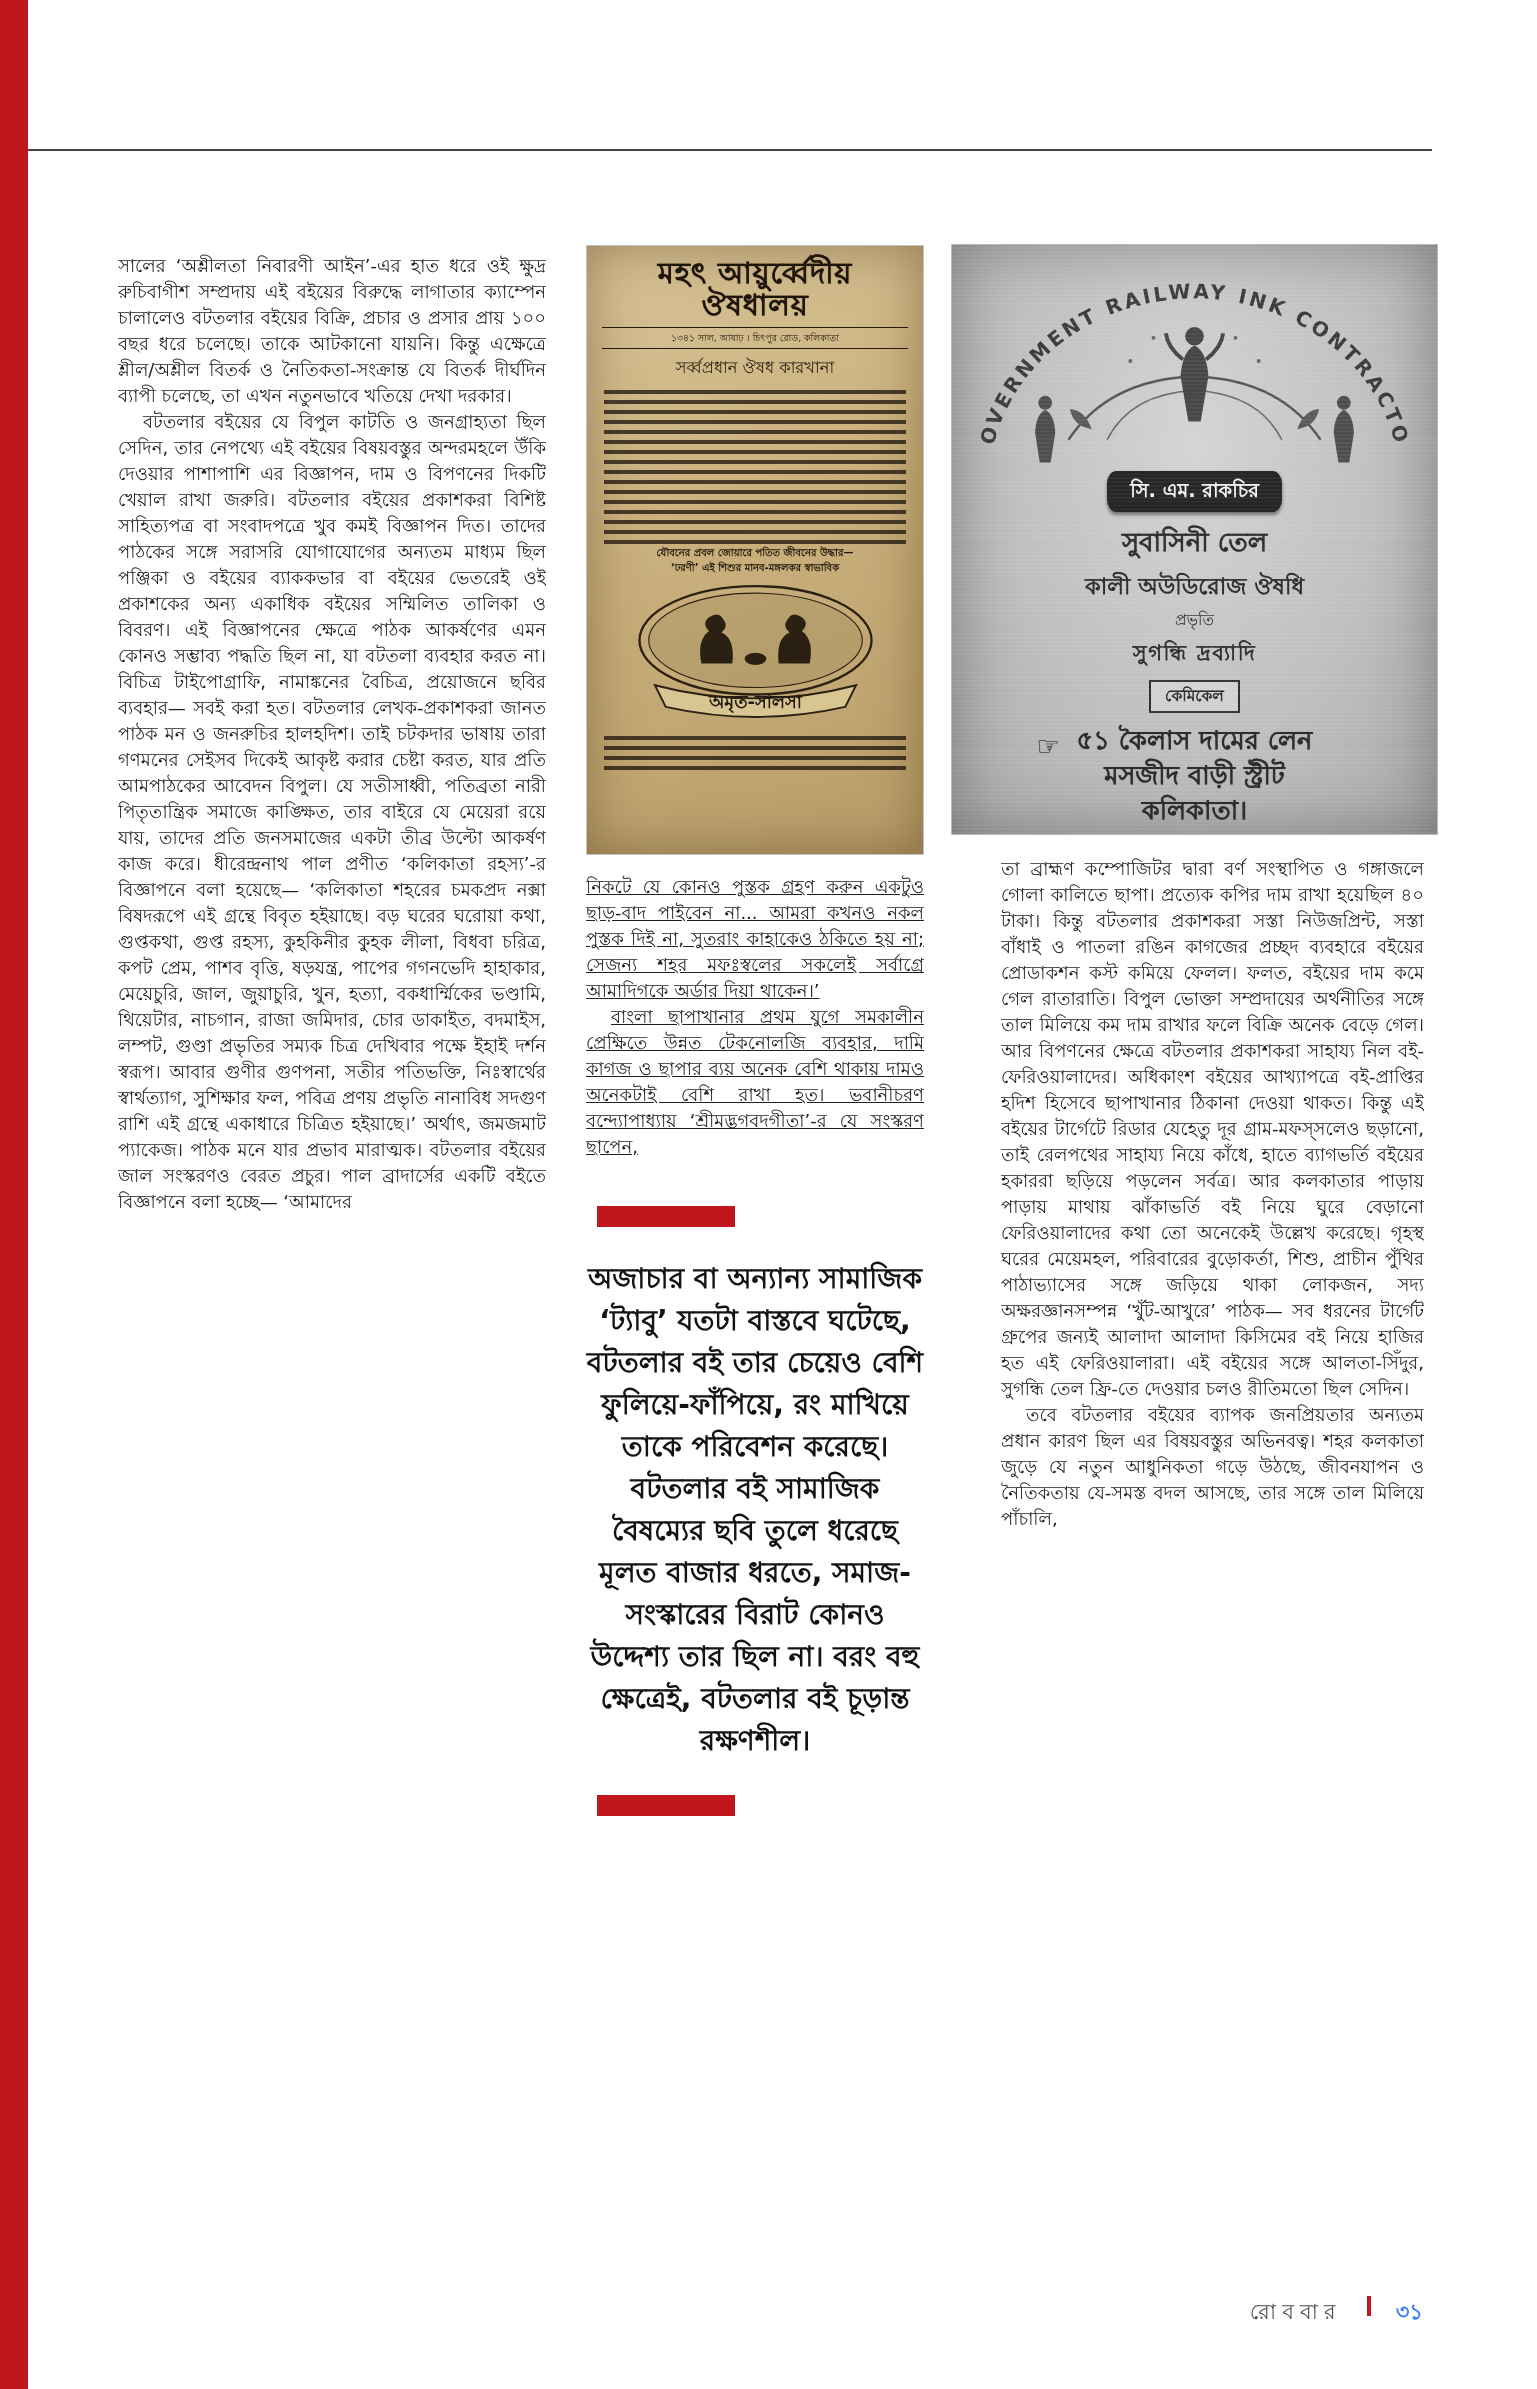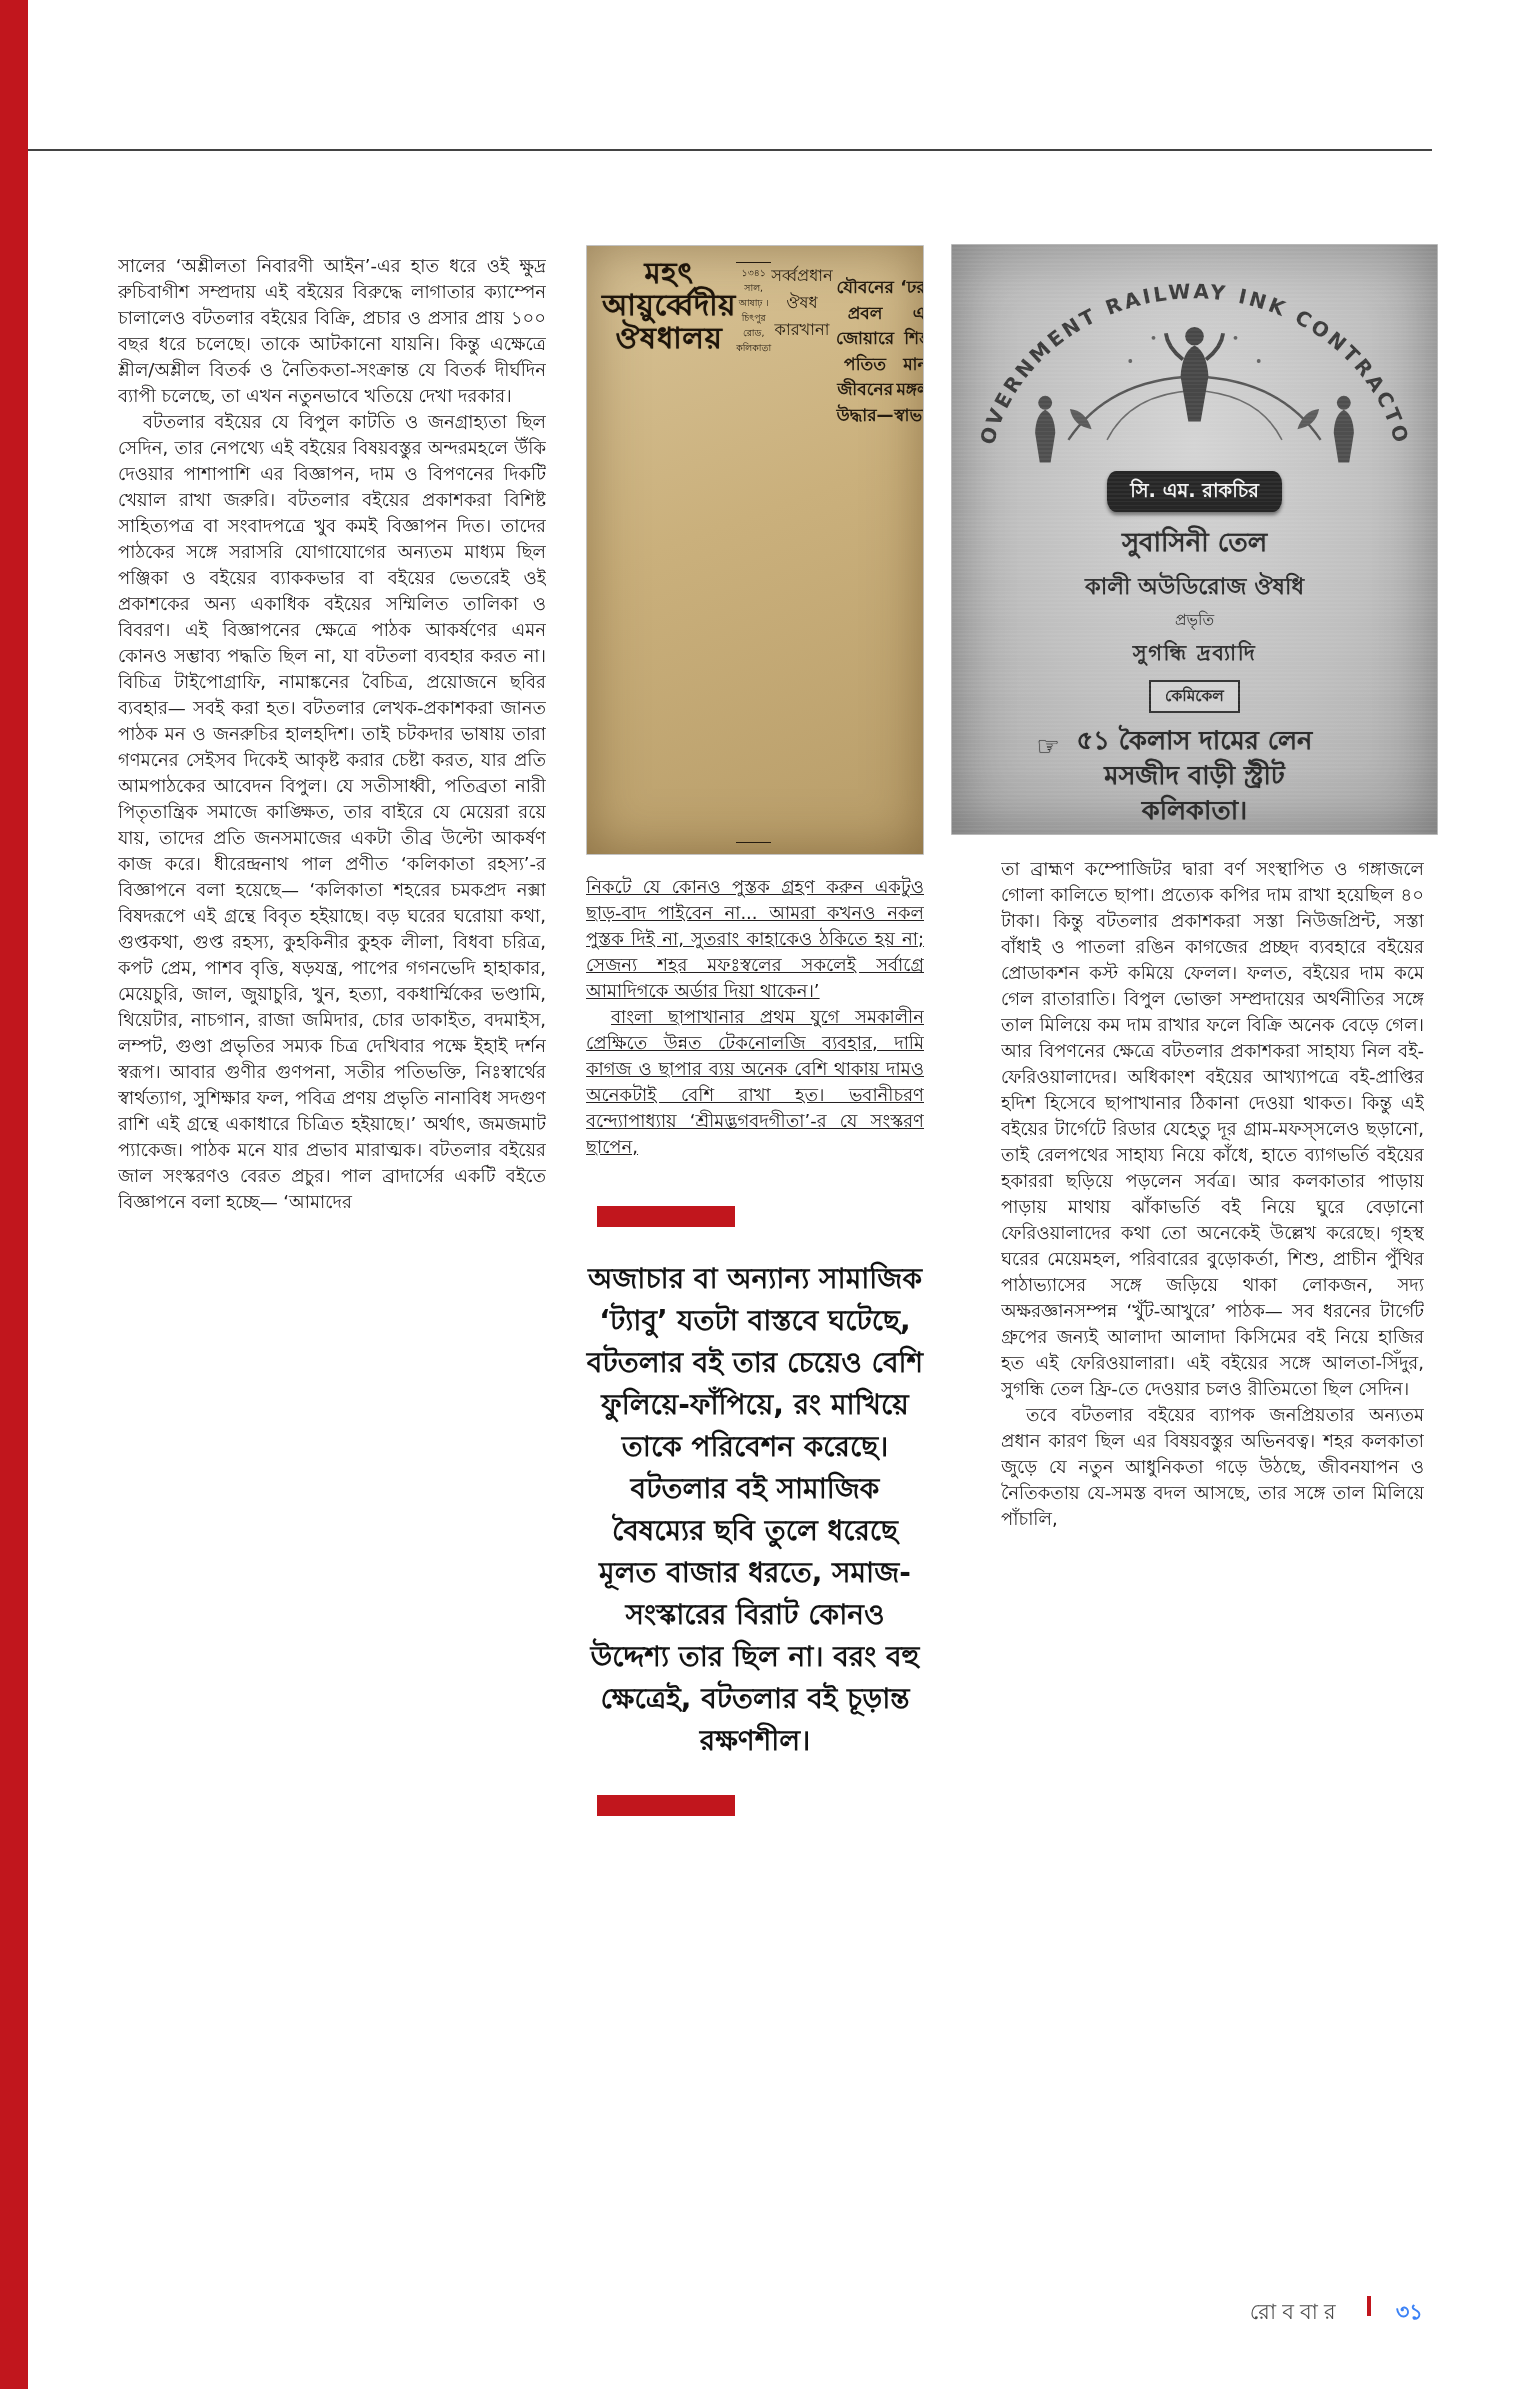--- a/index.html
+++ b/index.html
@@ -24,31 +24,31 @@
   .pq-bar{ width:138px; height:21px; background:var(--accent); }
   .pq-bar.top{ margin:0 0 31px 11px; }
   .pq-bar.bottom{ margin:33px 0 0 11px; }
   .pq-text{ font-size:28px; font-weight:bold; line-height:1.5; text-align:center; color:#131313; }
 
   
   .ad-center{
     position:absolute; left:587px; top:246px; width:336px; height:608px;
     background:linear-gradient(160deg,#d8c397 0%,#cab07c 45%,#b89d69 100%);
     box-shadow:0 0 0 0.8px rgba(0,0,0,.3), inset 0 0 54px rgba(88,62,26,.5);
-    padding:11px 15px; display:flex; flex-direction:row; overflow:hidden; color:#241b10;
+    padding:11px 15px; display:flex; flex-direction:column; overflow:hidden; color:#241b10;
   }
   .adc-masthead{ font-weight:bold; font-size:29px; line-height:1.12; text-align:center; letter-spacing:0.8px;
                  color:#1e150b; text-shadow:0 0 0.8px rgba(30,21,11,.65); }
   .adc-sub{ font-size:9.3px; text-align:center; margin-top:5.4px; padding:2.3px 0;
             border-top:1.6px solid #241b10; border-bottom:0.8px solid #241b10; }
   .adc-bold{ font-size:16.3px; font-weight:normal; text-align:center; margin-top:6.2px; }
   .fake-lines{ background:repeating-linear-gradient(to bottom, rgba(36,27,16,.8) 0 3.9px, rgba(36,27,16,0) 3.9px 10px); }
   .fl-a{ height:155px; margin:7.8px 1.6px 0; }
   .fl-b{ height:40px;  margin:9.3px 1.6px 0; }
-  .adc-mid{ font-size:17px; font-weight:bold; text-align:center; margin-top:18px; line-height:1.5; }
+  .adc-mid{ font-size:10px; font-weight:bold; text-align:center; margin-top:0; line-height:1.5; }
   .adc-illus{ display:block; margin:4.7px auto 0; }
 
   
   .ad-right{
     position:absolute; left:952px; top:245px; width:485px; height:589px;
     background:radial-gradient(ellipse at 50% 34%, #d4d4d4 0%, #bfbfbf 55%, #a7a7a7 100%);
     box-shadow:0 0 0 0.8px rgba(0,0,0,.35), inset 0 0 62px rgba(0,0,0,.3);
     overflow:hidden; color:#2d2d2d; display:flex; flex-direction:column; align-items:center;
   }
   .ad-right::before{ content:""; position:absolute; inset:0; pointer-events:none;

